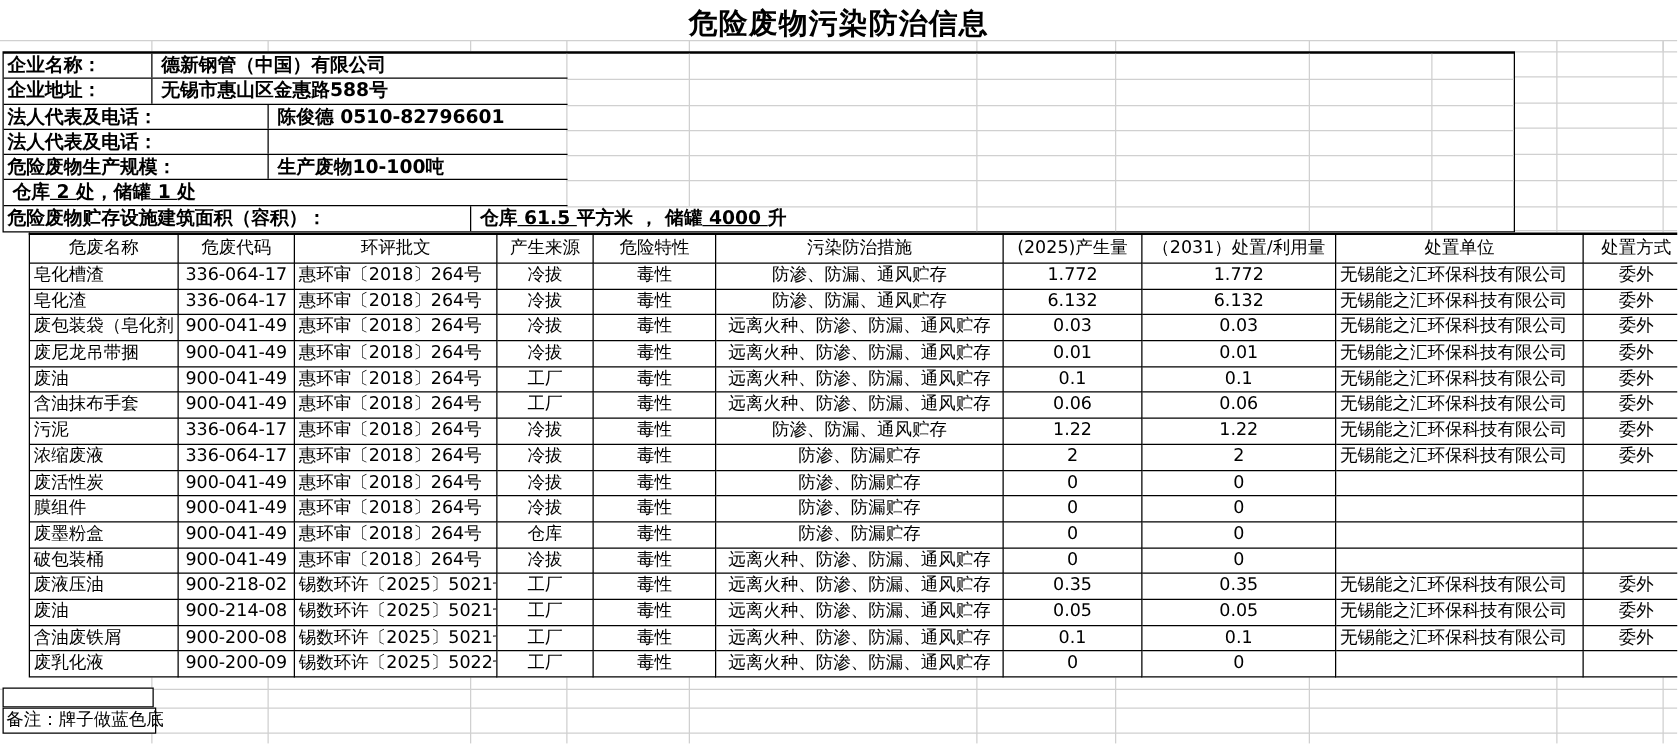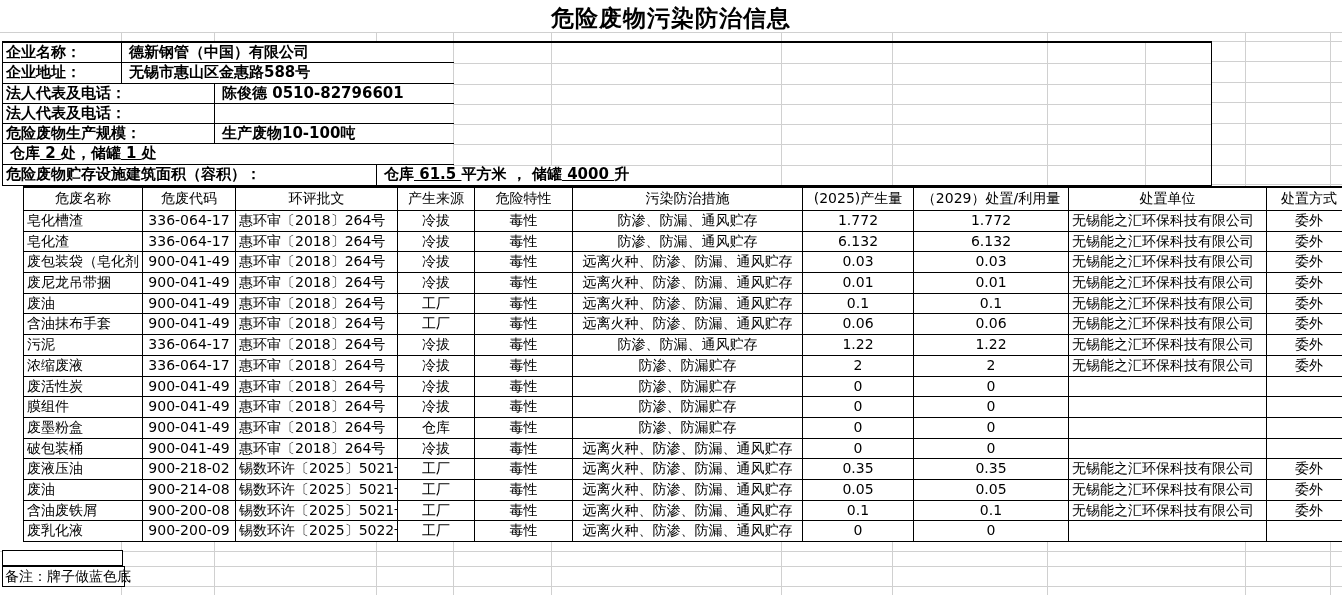--- a/index.html
+++ b/index.html
@@ -105,21 +105,21 @@
     </div>
 
   <div class="waste-table">
       <div class="cell head">危废名称</div>
       <div class="cell head">危废代码</div>
       <div class="cell head">环评批文</div>
       <div class="cell head">产生来源</div>
       <div class="cell head">危险特性</div>
       <div class="cell head">污染防治措施</div>
       <div class="cell head">(2025)产生量</div>
-      <div class="cell head">（2029）处置/利用量</div>
+      <div class="cell head">（2031）处置/利用量</div>
       <div class="cell head">处置单位</div>
       <div class="cell head">处置方式</div>
       <div class="cell al">皂化槽渣</div>
       <div class="cell ac">336-064-17</div>
       <div class="cell al">惠环审〔2018〕264号</div>
       <div class="cell ac">冷拔</div>
       <div class="cell ac">毒性</div>
       <div class="cell ac">防渗、防漏、通风贮存</div>
       <div class="cell ac">1.772</div>
       <div class="cell ac">1.772</div>

